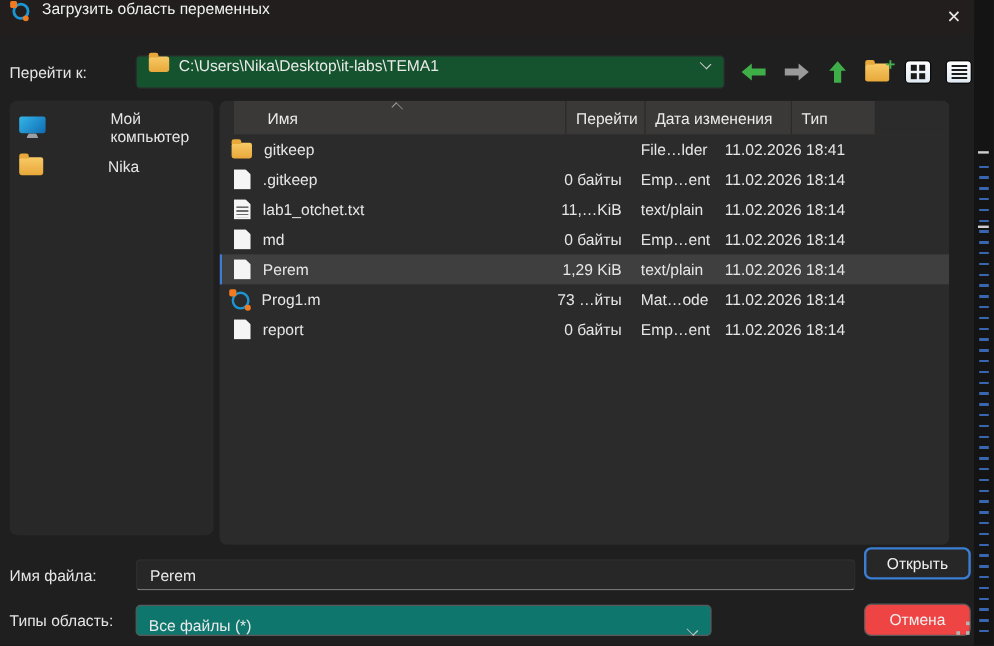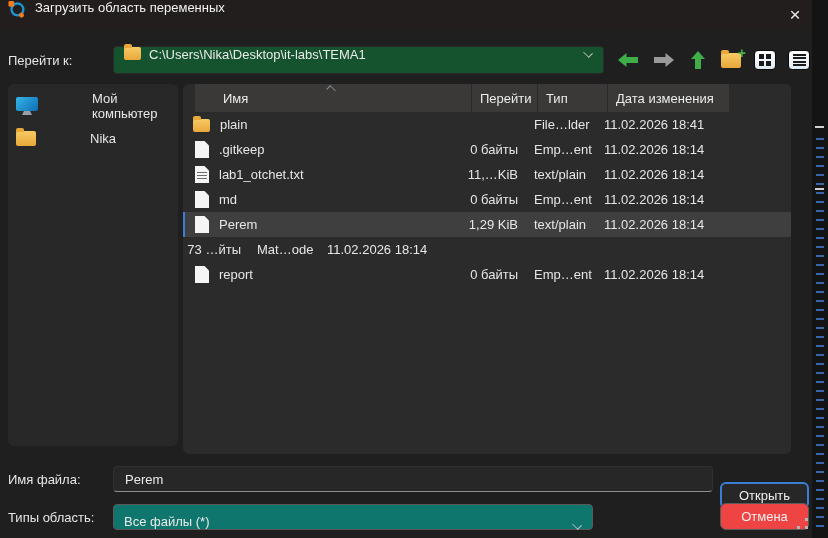--- a/index.html
+++ b/index.html
@@ -85,21 +85,21 @@
   .fic[data-kind="octave-icon"]::before { content:""; position:absolute; left:-4px; top:-4px; width:6px; height:6px; border-radius:1.5px; background:#f47a20; }
   .fic[data-kind="octave-icon"]::after { content:""; position:absolute; right:-3px; bottom:-3px; width:5px; height:5px; border-radius:50%; background:#f47a20; }
 
   
   .fname-label { position:absolute; left:8px; top:472px; }
   .ftype-label { position:absolute; left:8px; top:510px; }
   .fname-input { position:absolute; left:113px; top:466px; width:600px; height:26px; background:#272727; border:1px solid #303030; border-bottom:1px solid #8f8f8f; border-radius:4px; color:#eaeaea; font-family:"Liberation Sans",sans-serif; font-size:13px; padding:0 11px; outline:none; }
   .ftype-select { position:absolute; left:113px; top:504px; width:480px; height:26px; background:#0f766e; border:1px solid #5a5a5a; border-radius:4px; display:flex; align-items:flex-end; padding:0 10px; color:#eaeaea; }
   .ftype-select .chev { margin-left:auto; }
   .btn { position:absolute; left:720px; width:89px; height:27px; border-radius:6px; display:flex; align-items:center; justify-content:center; color:#efefef; }
-  .btn-open { top:482px; background:#272727; border:2px solid #3b7fd4; }
+  .btn-open { top:456px; background:#272727; border:2px solid #3b7fd4; }
   .btn-cancel { top:503px; background:#ef4444; border:1px solid #5a5a5a; }
 
   
   .grip { position:absolute; left:797px; top:517px; width:14px; height:14px; }
   .grip::before { content:""; position:absolute; width:3px; height:3px; background:#b5b5b5; left:8px; top:1px; box-shadow:0 8px 0 #b5b5b5, -8px 8px 0 #b5b5b5; }
 
   
   .sliver { position:absolute; left:812px; top:0; width:16px; height:538px; background:#141414; }
   .sliver .code { position:absolute; left:4px; top:138px; width:8px; height:396px; background:repeating-linear-gradient(#3f74c9 0 2px, transparent 2px 9px); opacity:.85; }
   .sliver .lite { position:absolute; left:3px; top:126px; width:9px; height:2px; background:#cfcfcf; box-shadow:0 62px 0 #cfcfcf; }
@@ -175,29 +175,29 @@
       <span class="folder16" style="width:20px;height:15px;"></span>
       <span class="slabel">Nika</span>
     </div>
   </div>
 
   <div class="ftable">
     <div class="thead">
       <span class="sort-chev"></span>
       <div class="hcell h-name">Имя</div>
       <div class="hcell h-size">Перейти</div>
+      <div class="hcell h-date">Дата изменения</div>
       <div class="hcell h-type">Тип</div>
-      <div class="hcell h-date">Дата изменения</div>
       <div class="hcell h-fill"></div>
     </div>
 
     <div class="trow">
       <div class="cell c-name">
           <span class="fic" data-kind="folder-icon"></span>
-          <span class="nm">plain</span>
+          <span class="nm">gitkeep</span>
         </div>
       <div class="cell c-size"></div>
       <div class="cell c-type">File…lder</div>
       <div class="cell c-date">11.02.2026 18:41</div>
     </div>
     <div class="trow">
       <div class="cell c-name">
           <span class="fic" data-kind="file-icon"></span>
           <span class="nm">.gitkeep</span>
         </div>
@@ -226,20 +226,24 @@
     <div class="trow sel">
       <div class="cell c-name">
           <span class="fic" data-kind="file-icon"></span>
           <span class="nm">Perem</span>
         </div>
       <div class="cell c-size">1,29 KiB</div>
       <div class="cell c-type">text/plain</div>
       <div class="cell c-date">11.02.2026 18:14</div>
     </div>
     <div class="trow">
+      <div class="cell c-name">
+          <span class="fic" data-kind="octave-icon"></span>
+          <span class="nm">Prog1.m</span>
+        </div>
       <div class="cell c-size">73 …йты</div>
       <div class="cell c-type">Mat…ode</div>
       <div class="cell c-date">11.02.2026 18:14</div>
     </div>
     <div class="trow">
       <div class="cell c-name">
           <span class="fic" data-kind="file-icon"></span>
           <span class="nm">report</span>
         </div>
       <div class="cell c-size">0 байты</div>

